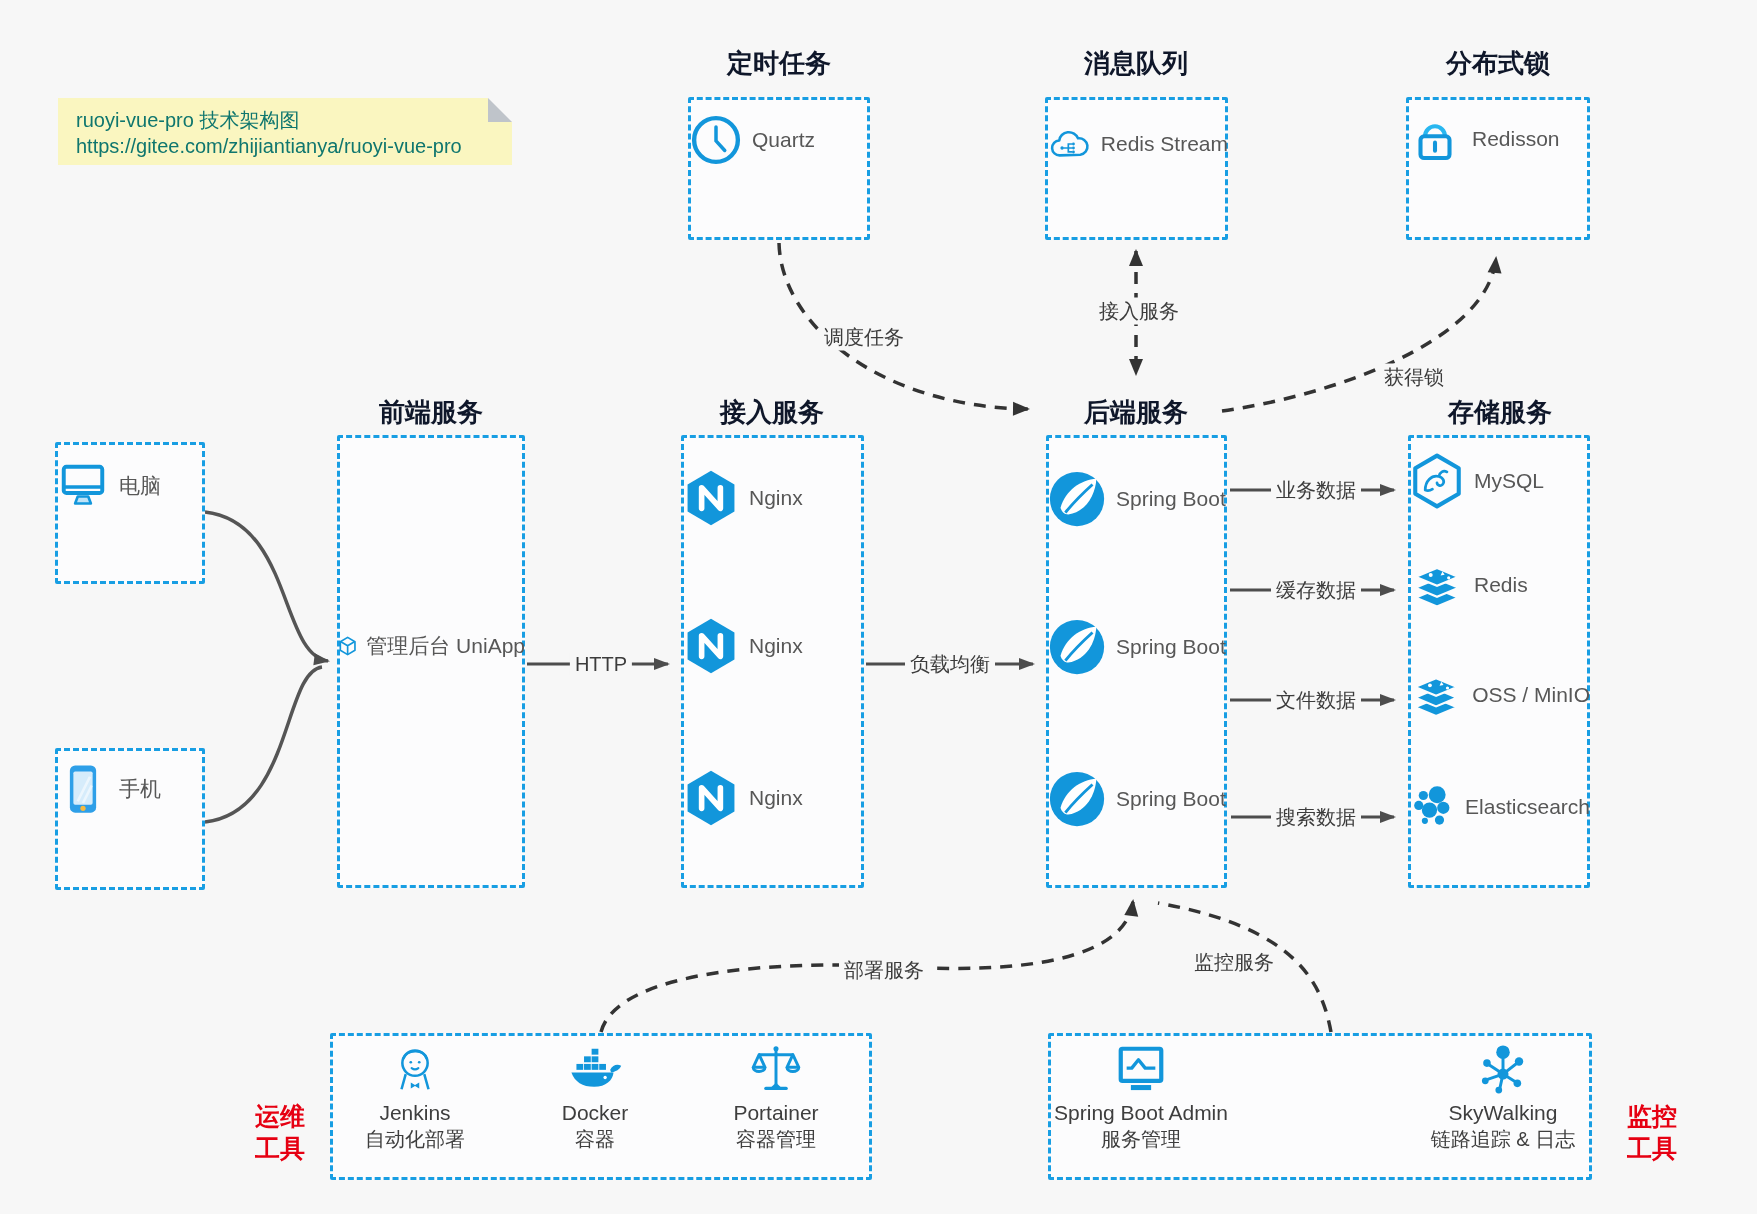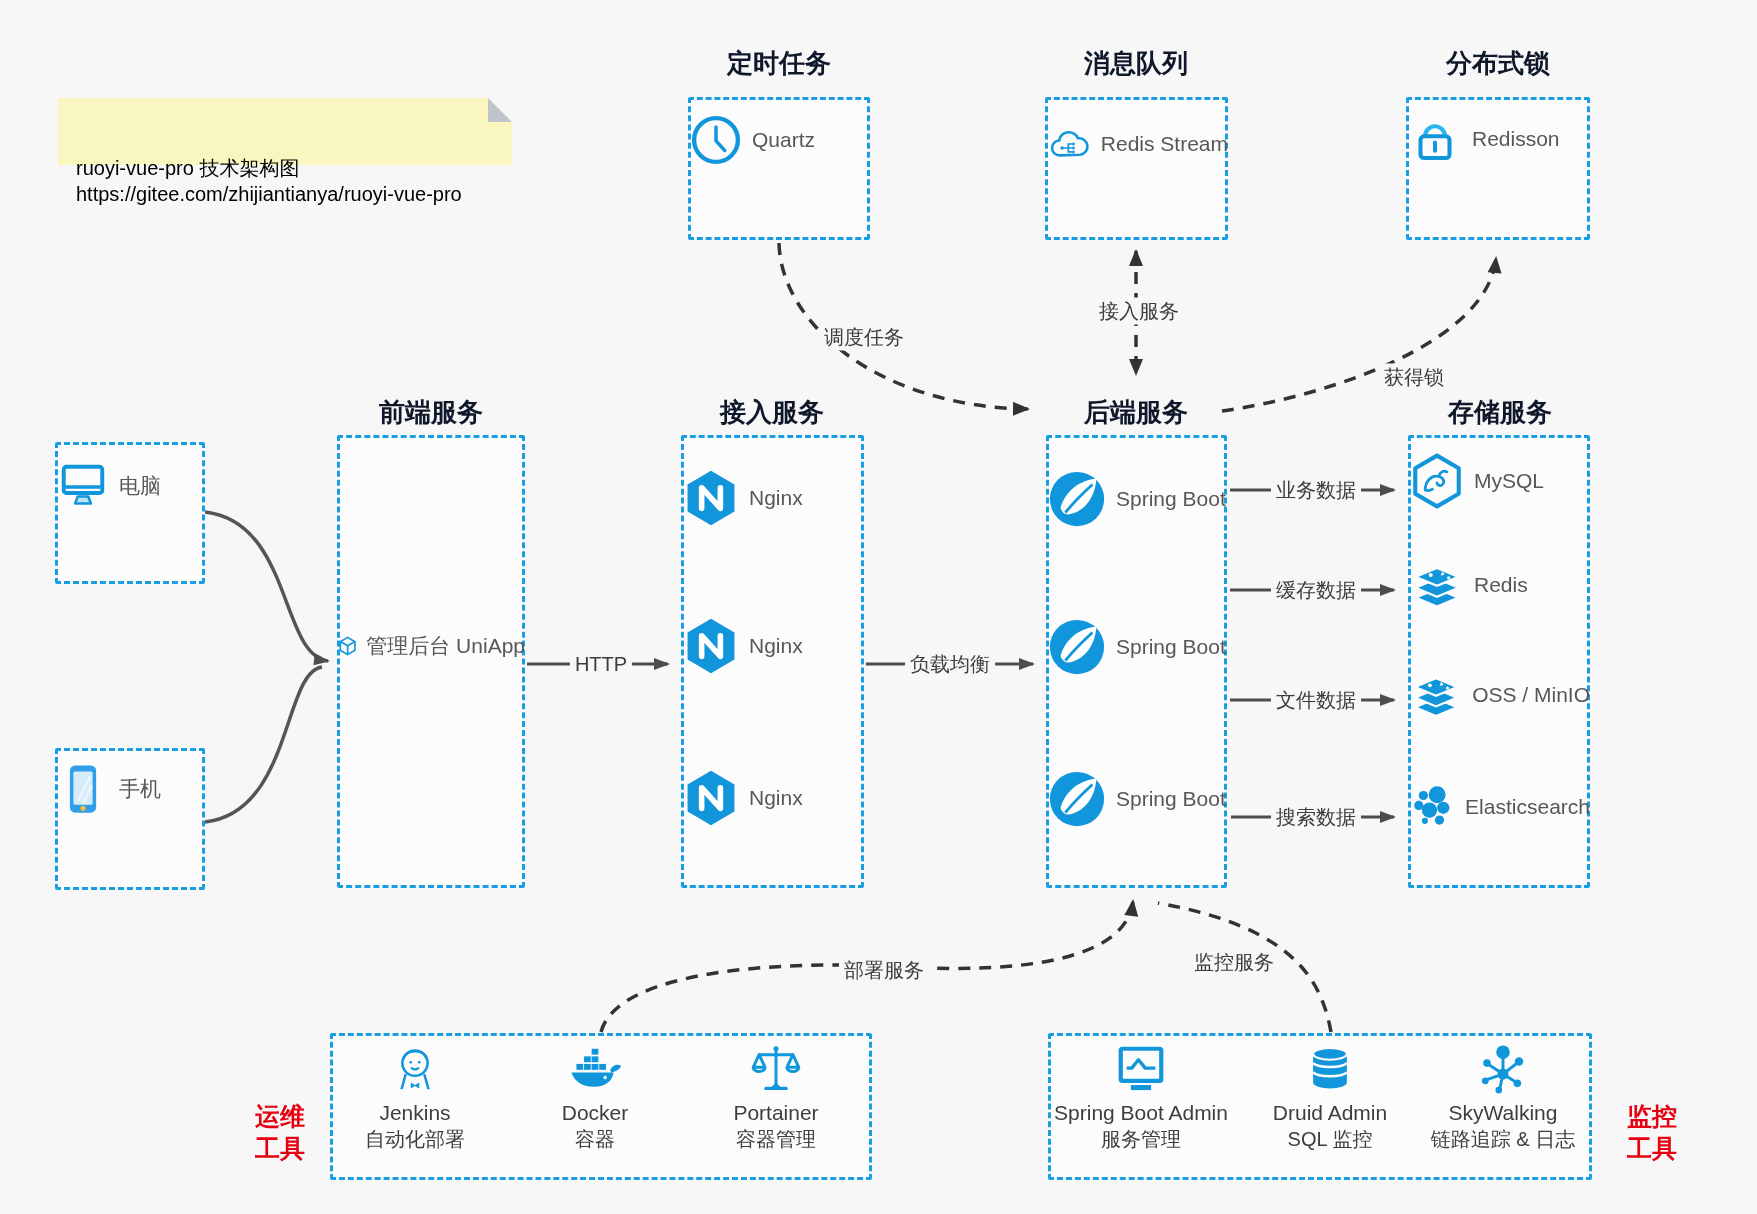--- a/index.html
+++ b/index.html
@@ -14,21 +14,21 @@
   .node{position:absolute;display:flex;flex-direction:row;align-items:center;gap:8px;}
   .node .lbl{font-size:21px;color:#575757;white-space:nowrap;}
   .tool-item{position:absolute;display:flex;flex-direction:column;align-items:center;gap:1px;}
   .tool-item .nm{font-size:21px;color:#3e3e3e;white-space:nowrap;margin-top:4px;}
   .tool-item .ds{font-size:20px;color:#3e3e3e;white-space:nowrap;}
   .chip{position:absolute;transform:translate(-50%,-50%);background:#f7f7f7;color:#3c3c3c;
         font-size:20px;padding:0 5px;white-space:nowrap;}
   .note{position:absolute;left:58px;top:98px;width:454px;height:67px;background:#faf6c0;}
   .note .fold{position:absolute;right:0;top:0;width:0;height:0;
               border-top:24px solid #f7f7f7;border-left:24px solid #bfc4ca;}
-  .note .txt{position:absolute;left:18px;top:9px;font-size:20px;line-height:26px;color:#000000;white-space:nowrap;margin-top:48px;}
+  .note .txt{position:absolute;left:18px;top:9px;font-size:20px;line-height:26px;color:#0f766e;white-space:nowrap;}
 </style>
 </head>
 <body>
 
 <div class="canvas">
 
   <svg class="layer" viewBox="0 0 1757 1214">
     <defs>
       <marker id="ah-dark" markerUnits="userSpaceOnUse" markerWidth="20" markerHeight="16" refX="15" refY="7" orient="auto">
         <path d="M1 1 L17 7 L1 13 Z" fill="#4d4d4d"></path>
@@ -303,29 +303,20 @@
   <div class="tool-item" style="left:1038px;top:1042px;width:206px">
     <svg width="54" height="54" viewBox="0 0 64 64">
       <rect x="8" y="8" width="48" height="38" rx="2" fill="none" stroke="#1296db" stroke-width="5"></rect>
       <path d="M15 31 H21 L29 21 L37 31 H49" fill="none" stroke="#1296db" stroke-width="4" stroke-linejoin="round"></path>
       <path d="M20 54 H44" stroke="#1296db" stroke-width="6"></path>
     </svg>
     <div class="nm">Spring Boot Admin</div>
     <div class="ds">服务管理</div>
   </div>
 
-  <div class="tool-item" style="left:1232px;top:1042px;width:196px">
-    <svg width="54" height="54" viewBox="0 0 64 64">
-      <path d="M12 14 a20 7 0 0 1 40 0 V48 a20 7 0 0 1 -40 0 Z" fill="#1296db"></path>
-      <ellipse cx="32" cy="14" rx="20" ry="7" fill="#1296db" stroke="#fcfcfd" stroke-width="2.5"></ellipse>
-      <path d="M12 25 C18 31 46 31 52 25 M12 36 C18 42 46 42 52 36" fill="none" stroke="#fcfcfd" stroke-width="3"></path>
-    </svg>
-    <div class="nm">Druid Admin</div>
-    <div class="ds">SQL 监控</div>
-  </div>
 
   <div class="tool-item" style="left:1400px;top:1042px;width:206px">
     <svg width="54" height="54" viewBox="0 0 64 64">
       <g stroke="#1296db" stroke-width="3.5">
         <path d="M32 38 L32 14 M32 38 L14 26 M32 38 L50 24 M32 38 L12 45 M32 38 L28 56 M32 38 L48 48"></path>
       </g>
       <g fill="#1296db">
         <circle cx="32" cy="38" r="6.5"></circle>
         <circle cx="32" cy="12" r="8"></circle>
         <circle cx="13" cy="25" r="4.5"></circle>

